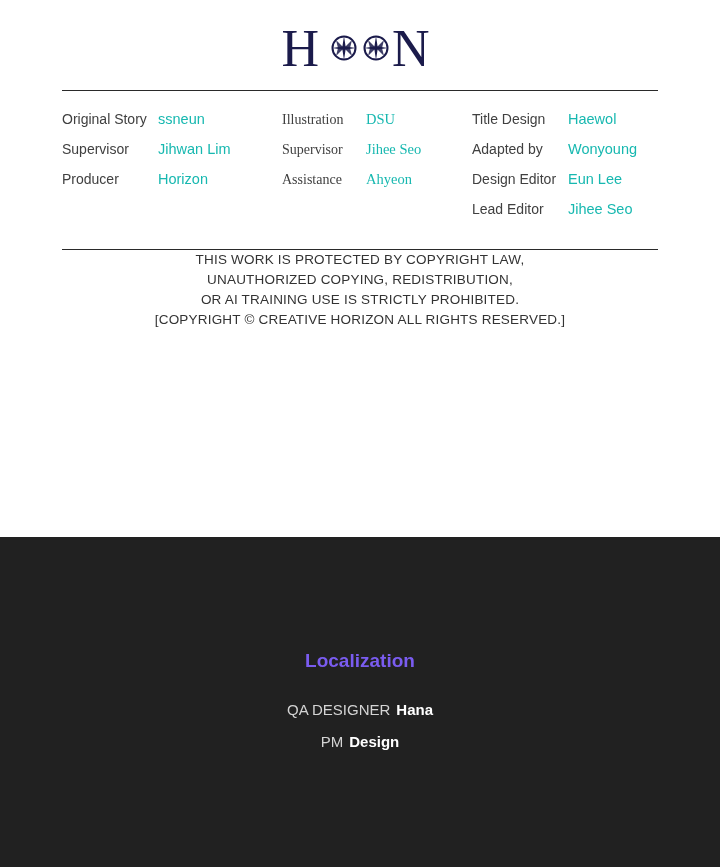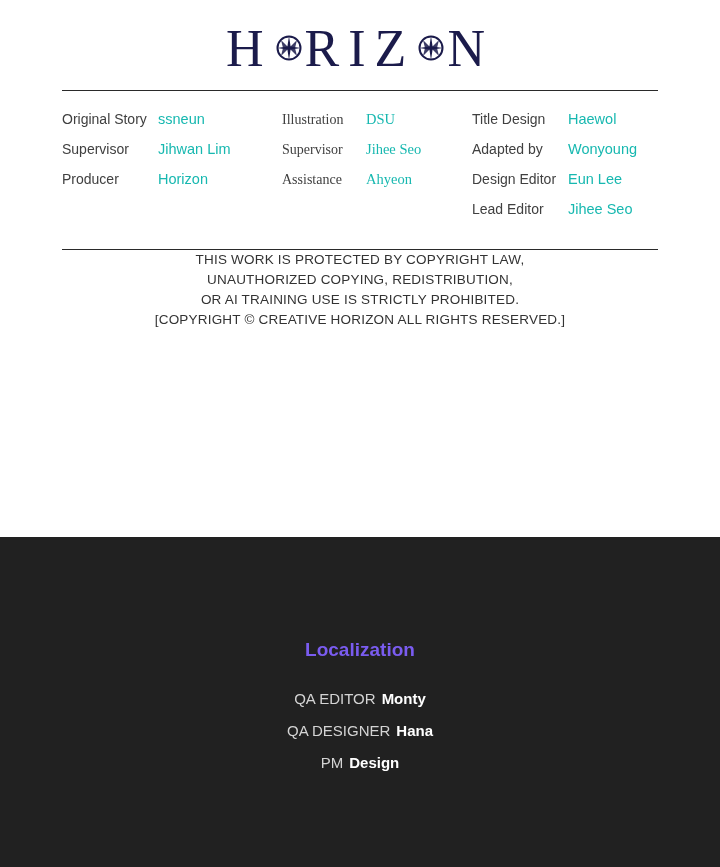--- a/index.html
+++ b/index.html
@@ -117,20 +117,21 @@
   }
   .footer-inner {
     padding-top: 102px;
     text-align: center;
   }
   .loc-title {
     color: #7a5cf0;
     font-size: 19px;
     font-weight: 700;
     margin-bottom: 22px;
+    margin-top: 11px;
   }
   .loc-row {
     color: #cfcfcf;
     font-size: 15px;
     line-height: 32px;
   }
   .loc-row .lrole {
     color: #d4d4d4;
     font-weight: 400;
   }
@@ -149,21 +150,20 @@
     <div class="logo">
       <span>H</span>
       <span class="star">
         <svg width="30" height="30" viewBox="0 0 30 30" aria-hidden="true">
           <circle cx="15" cy="15" r="11.5" fill="none" stroke="#1b1b4b" stroke-width="2"></circle>
           <path d="M15 3 L16.6 13.4 L27 15 L16.6 16.6 L15 27 L13.4 16.6 L3 15 L13.4 13.4 Z" fill="#1b1b4b"></path>
           <path d="M7 7 L15 15 L7 23 L9 15 Z" fill="#1b1b4b" opacity="0.85"></path>
           <path d="M23 7 L15 15 L23 23 L21 15 Z" fill="#1b1b4b" opacity="0.85"></path>
         </svg>
       </span>
-      <span>RIZ</span>
       <span class="star">
         <svg width="30" height="30" viewBox="0 0 30 30" aria-hidden="true">
           <circle cx="15" cy="15" r="11.5" fill="none" stroke="#1b1b4b" stroke-width="2"></circle>
           <path d="M15 3 L16.6 13.4 L27 15 L16.6 16.6 L15 27 L13.4 16.6 L3 15 L13.4 13.4 Z" fill="#1b1b4b"></path>
           <path d="M7 7 L15 15 L7 23 L9 15 Z" fill="#1b1b4b" opacity="0.85"></path>
           <path d="M23 7 L15 15 L23 23 L21 15 Z" fill="#1b1b4b" opacity="0.85"></path>
         </svg>
       </span>
       <span>N</span>
     </div>
@@ -231,23 +231,20 @@
     <div>UNAUTHORIZED COPYING, REDISTRIBUTION,</div>
     <div>OR AI TRAINING USE IS STRICTLY PROHIBITED.</div>
     <div>[COPYRIGHT © CREATIVE HORIZON ALL RIGHTS RESERVED.]</div>
   </div>
 
   <div class="footer">
     <div class="footer-inner">
       <div class="loc-title">Localization</div>
 
       <div class="loc-row">
-        <span class="lrole">QA EDITOR</span><span class="lname">Monty</span>
-      </div>
-      <div class="loc-row">
         <span class="lrole">QA DESIGNER</span><span class="lname">Hana</span>
       </div>
       <div class="loc-row">
         <span class="lrole">PM</span><span class="lname">Design</span>
       </div>
     </div>
   </div>
 
 </div>
 

